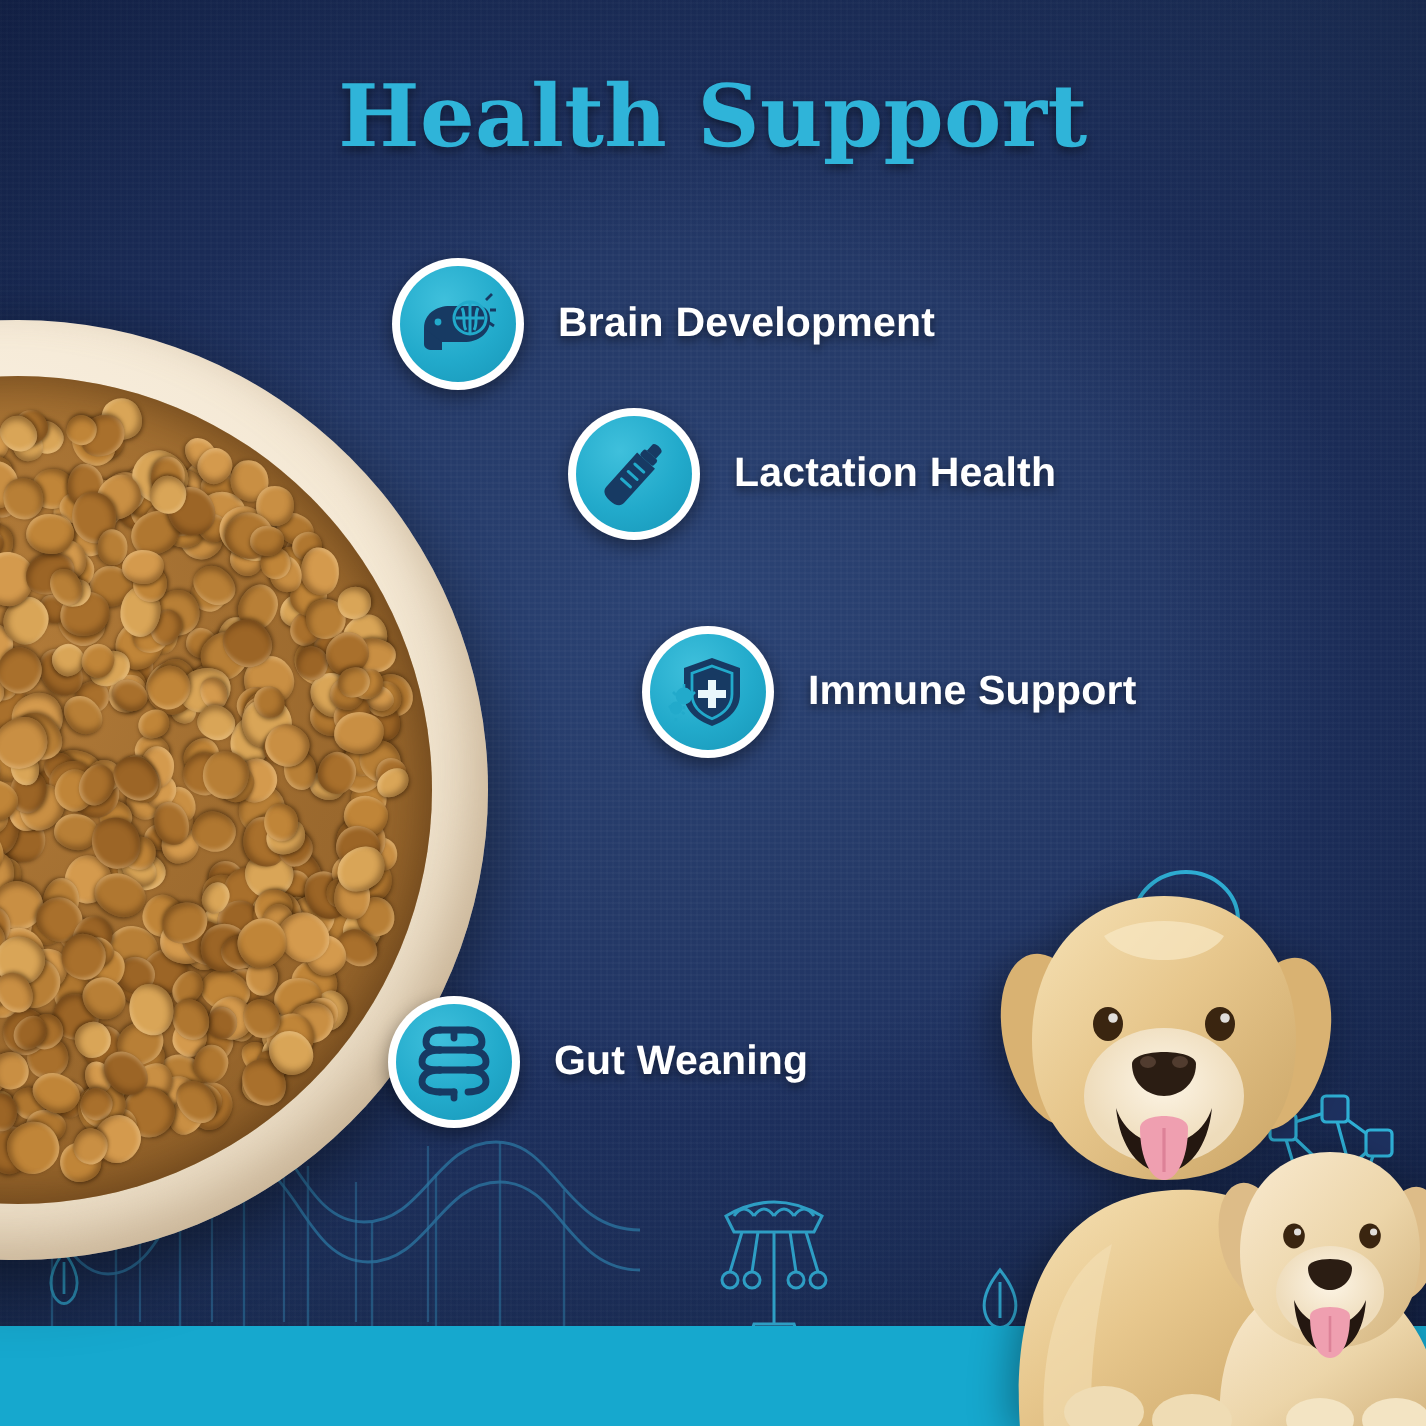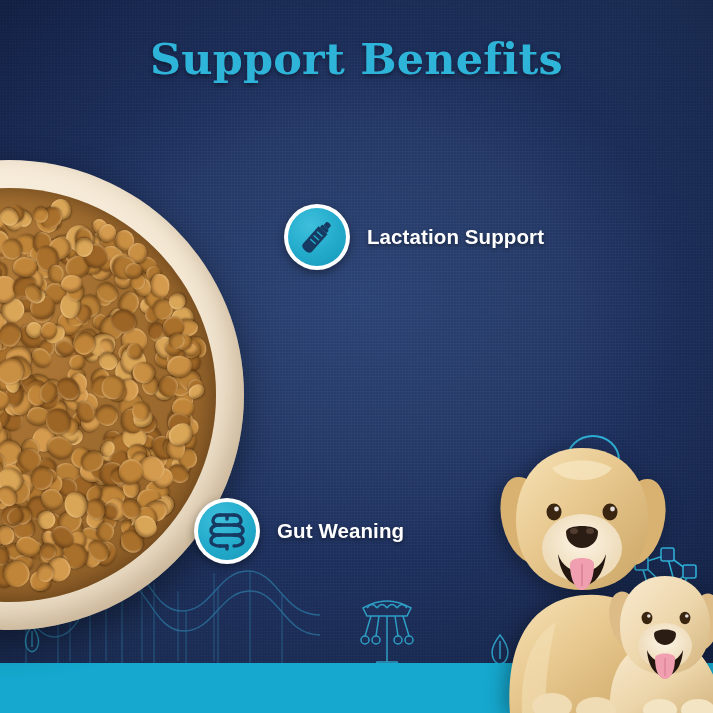--- a/index.html
+++ b/index.html
@@ -648,39 +648,73 @@
     <ellipse cx="104" cy="286" rx="20" ry="13" fill="#efdcb4"></ellipse>
     <ellipse cx="168" cy="286" rx="17" ry="11" fill="#f3e4c3"></ellipse>
     <ellipse cx="206" cy="286" rx="17" ry="11" fill="#f3e4c3"></ellipse>
   </svg>
 
   <div id="bottom-bar"></div>
 
   <div id="texture"></div>
   <div id="vignette"></div>
 
-  <div id="title">Support Benefits</div>
-
+  <div id="title">Health Support</div>
+
+  <div class="benefit" id="b0">
+    <div class="badge">
+      <svg width="40" height="40" viewBox="0 0 40 40">
+        <path d="M3 22 C3 15 9 11 16 11 L30 11 C34 11 36 14 36 18 C36 25 30 29 23 29 L12 29 C6 29 3 26 3 22 Z" fill="#173a63"></path>
+        <path d="M3 22 L3 30 C3 32 5 33 7 33 L12 33 L12 29 Z" fill="#173a63"></path>
+        <circle cx="10" cy="19" r="1.7" fill="#22aacb"></circle>
+        <g stroke="#22aacb" stroke-width="1.5" fill="none">
+          <circle cx="26" cy="17" r="8"></circle>
+          <path d="M22 12 C24 16 22 20 24 23 M30 12 C28 16 30 20 28 23 M26 9 V25 M19 17 H33"></path>
+        </g>
+        <g stroke="#173a63" stroke-width="1.4">
+          <path d="M34 8 L37 5 M36 13 L39 13 M35 19 L38 21"></path>
+        </g>
+      </svg>
+    </div>
+    <span class="benefit-label">Brain Development</span>
+  </div>
 
   <div class="benefit" id="b1">
     <div class="badge">
       <svg width="40" height="40" viewBox="0 0 40 40">
         <g transform="rotate(42 20 20)">
           <path d="M17 3 C17 1 23 1 23 3 L23 7 L17 7 Z" fill="#173a63"></path>
           <rect x="15.5" y="7" width="9" height="4" rx="1.2" fill="#173a63"></rect>
           <path d="M14 11 L26 11 L26 34 C26 36.5 24 38 20 38 C16 38 14 36.5 14 34 Z" fill="#173a63"></path>
           <g stroke="#22aacb" stroke-width="1.5" stroke-linecap="round">
             <path d="M17 16 H23 M17 21 H23 M17 26 H23"></path>
           </g>
         </g>
       </svg>
     </div>
-    <span class="benefit-label">Lactation Support</span>
+    <span class="benefit-label">Lactation Health</span>
   </div>
 
+  <div class="benefit" id="b2">
+    <div class="badge">
+      <svg width="40" height="40" viewBox="0 0 40 40">
+        <path d="M22 3 L36 8 L36 21 C36 29 30 34 22 37 C14 34 8 29 8 21 L8 8 Z" fill="#173a63"></path>
+        <path d="M22 7 L32 10.6 L32 21 C32 27 27.6 31 22 33.4 C16.4 31 12 27 12 21 L12 10.6 Z" fill="none" stroke="#22aacb" stroke-width="1.4"></path>
+        <path d="M20 14 H24 V19 H29 V23 H24 V28 H20 V23 H15 V19 H20 Z" fill="#e9f7fb"></path>
+        <g fill="#22aacb">
+          <circle cx="8" cy="22" r="4.2"></circle>
+          <circle cx="4" cy="28" r="3.2"></circle>
+        </g>
+        <g stroke="#22aacb" stroke-width="1.3">
+          <path d="M8 16 V18 M2.5 20 L4 21.5 M13.5 20 L12 21.5 M8 27 V28.6 M4 33 V34.6 M0.4 27 L1.6 28 M8.2 31 L7 30"></path>
+        </g>
+      </svg>
+    </div>
+    <span class="benefit-label">Immune Support</span>
+  </div>
 
 
   <div class="benefit" id="b4">
     <div class="badge">
       <svg width="40" height="40" viewBox="0 0 40 40">
         <g fill="none" stroke="#173a63" stroke-width="3.4" stroke-linecap="round" stroke-linejoin="round">
           <path d="M13 4 C8 4 6 7 6 10 C6 13 9 14 13 14"></path>
           <path d="M13 14 C6 14 4 17 4 20 C4 23 8 24 13 24"></path>
           <path d="M13 24 C6 24 4 27 4 30 C4 33 8 35 13 35"></path>
           <path d="M27 4 C32 4 34 7 34 10 C34 13 31 14 27 14"></path>

